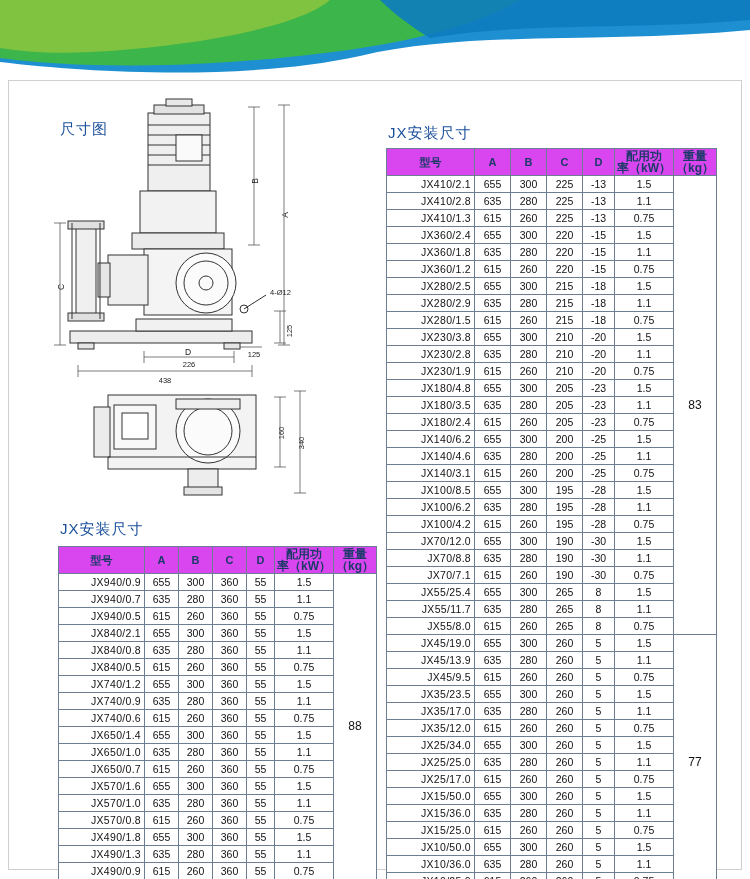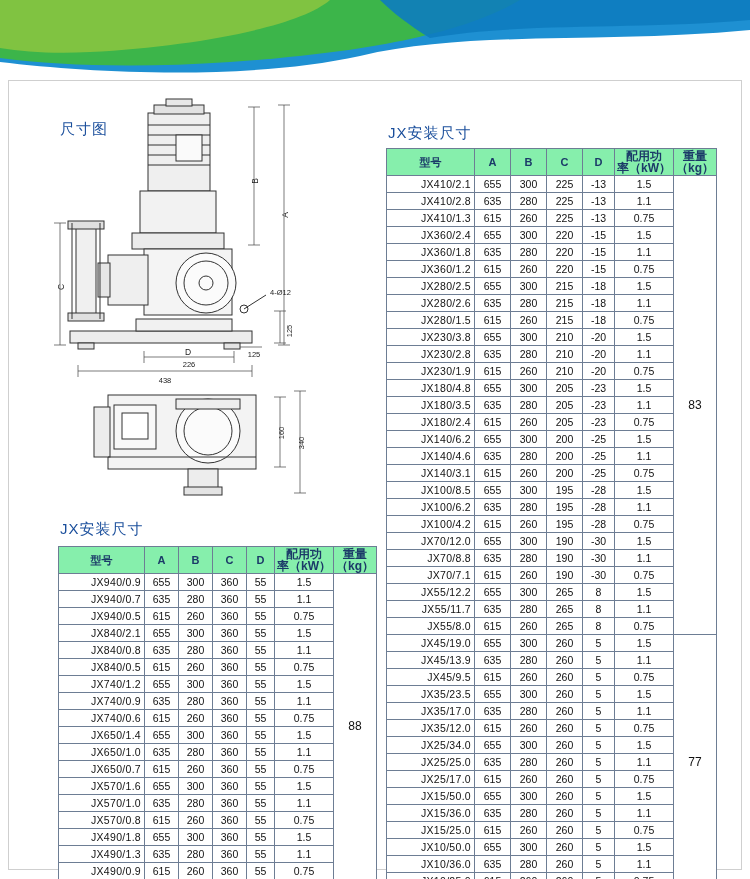--- a/index.html
+++ b/index.html
@@ -37,21 +37,21 @@
   }
   table.spec th, table.spec td {
     border:1px solid #6d7d94;
     padding:0 3px;
     height:17px;
     line-height:15px;
     text-align:center;
     white-space:nowrap;
   }
   table.spec thead th {
-    background:#86efac;
+    background:#d946ef;
     color:#1b3a68;
     font-weight:bold;
     font-size:11px;
     height:19px;
     margin-top:21px;
   }
   table.spec thead th.two-line { line-height:12px; font-size:12px; padding:1px 2px; }
   table.spec td.model { text-align:right; padding-left:6px; letter-spacing:0.3px; }
   table.spec td.merged { font-size:12px;margin-top:47px; }
 
@@ -249,21 +249,21 @@
       </tr>
       <tr>
         <td class="model">JX280/2.5</td>
         <td>655</td>
         <td>300</td>
         <td>215</td>
         <td>-18</td>
         <td>1.5</td>
       </tr>
       <tr>
-        <td class="model">JX280/2.6</td>
+        <td class="model">JX280/2.9</td>
         <td>635</td>
         <td>280</td>
         <td>215</td>
         <td>-18</td>
         <td>1.1</td>
       </tr>
       <tr>
         <td class="model">JX280/1.5</td>
         <td>615</td>
         <td>260</td>
@@ -385,21 +385,21 @@
       </tr>
       <tr>
         <td class="model">JX70/7.1</td>
         <td>615</td>
         <td>260</td>
         <td>190</td>
         <td>-30</td>
         <td>0.75</td>
       </tr>
       <tr>
-        <td class="model">JX55/12.2</td>
+        <td class="model">JX55/25.4</td>
         <td>655</td>
         <td>300</td>
         <td>265</td>
         <td>8</td>
         <td>1.5</td>
       </tr>
       <tr>
         <td class="model">JX55/11.7</td>
         <td>635</td>
         <td>280</td>

